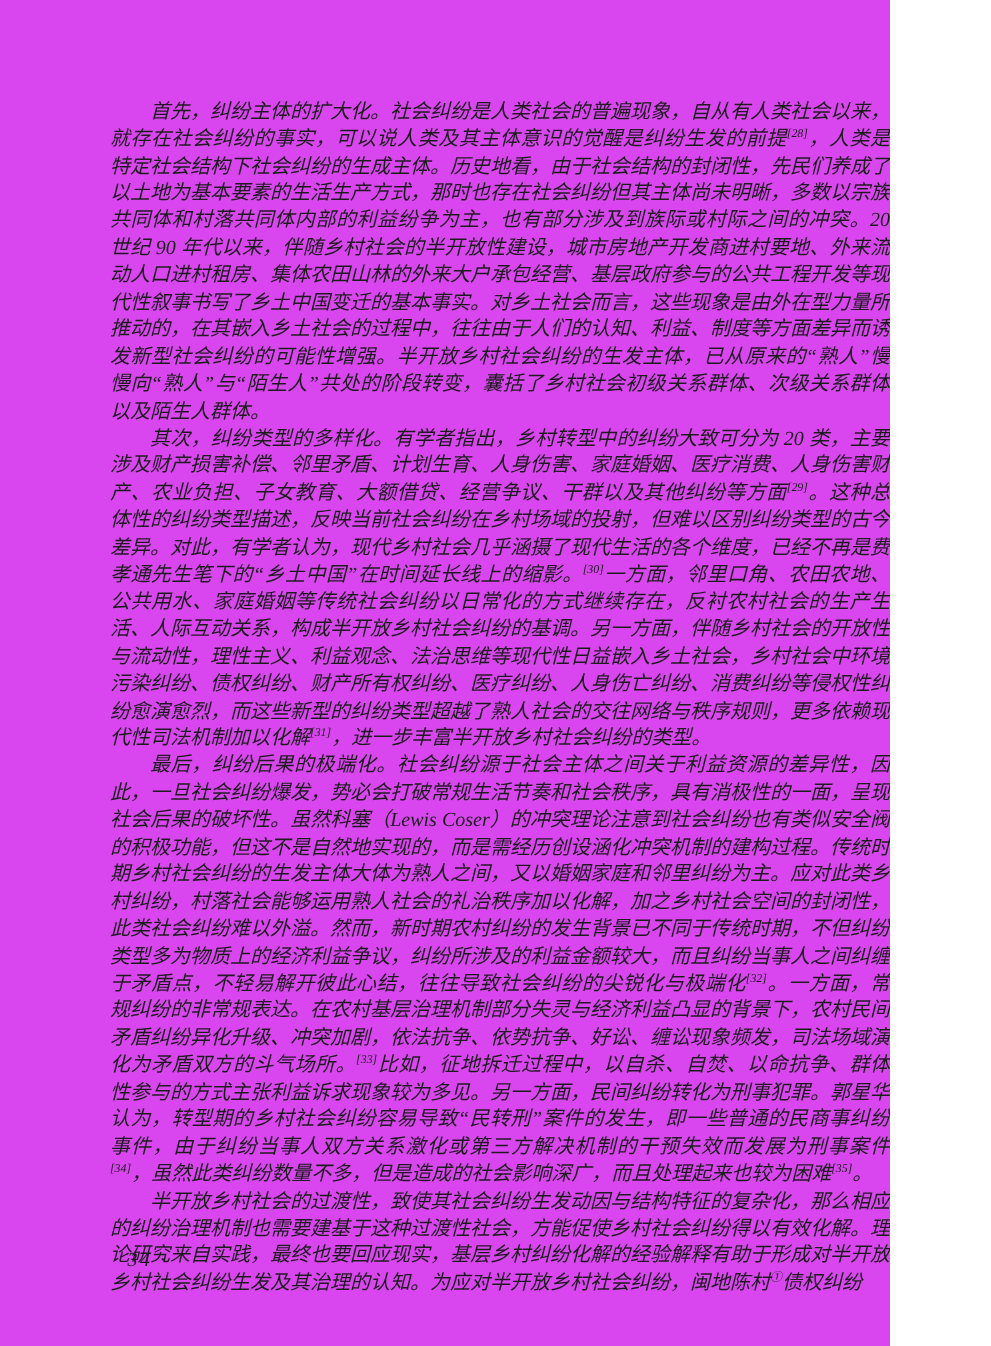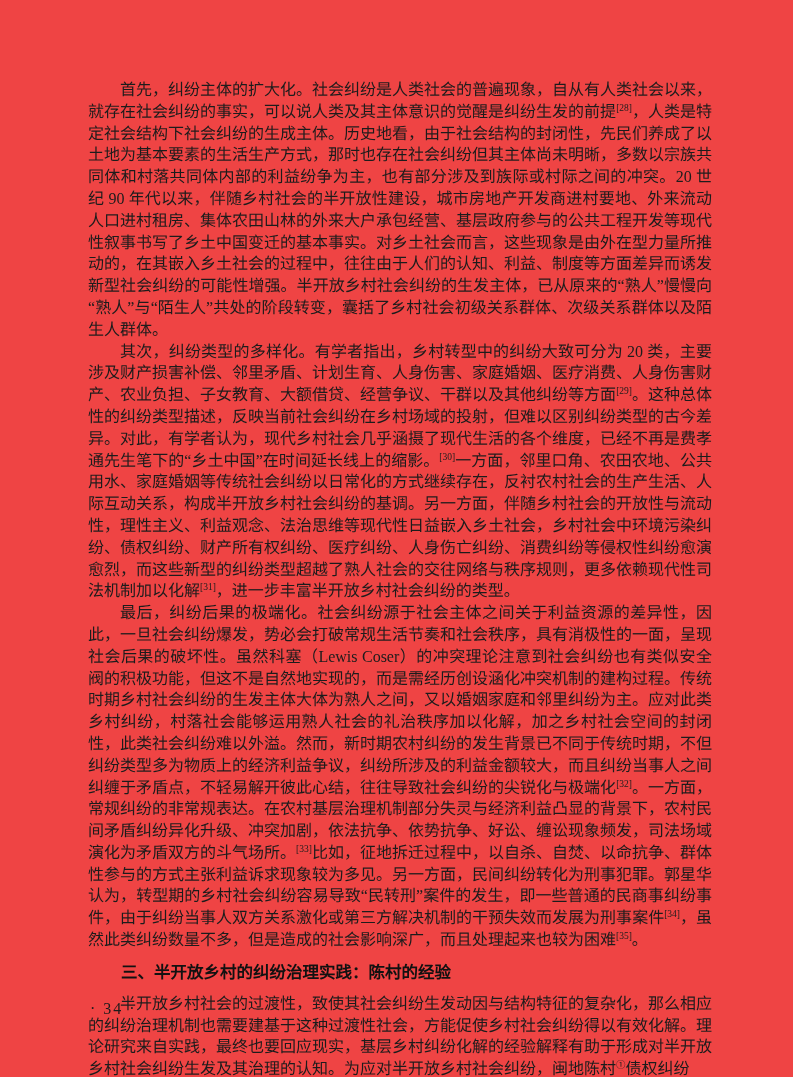--- a/index.html
+++ b/index.html
@@ -2,26 +2,27 @@
 <html lang="zh-CN"><head>
 <meta charset="utf-8">
 <style>
   html, body {
     margin: 0;
     padding: 0;
     background: #ffffff;
   }
   .page {
     position: relative;
-    width: 793px;
+    width: 712px;
     height: 1077px;
-    background: #ef4444;
+    background: #d946ef;
     overflow: hidden;
     font-family: "Liberation Serif", "DejaVu Serif", serif;
     color: #1c1c1c;
+    font-style: italic;
   }
   .article-body {
     position: absolute;
     left: 88px;
     top: 79px;
     width: 624px;
   }
   .article-body p {
     margin: 0;
     font-size: 16px;
@@ -57,17 +58,16 @@
   }
 </style>
 </head>
 <body>
 
 <div class="page">
   <div class="article-body">
       <p><span>首先，纠纷主体的扩大化。社会纠纷是人类社会的普遍现象，自从有人类社会以来，就存在社会纠纷的事实，可以说人类及其主体意识的觉醒是纠纷生发的前提</span><sup>[28]</sup><span>，人类是特定社会结构下社会纠纷的生成主体。历史地看，由于社会结构的封闭性，先民们养成了以土地为基本要素的生活生产方式，那时也存在社会纠纷但其主体尚未明晰，多数以宗族共同体和村落共同体内部的利益纷争为主，也有部分涉及到族际或村际之间的冲突。20 世纪 90 年代以来，伴随乡村社会的半开放性建设，城市房地产开发商进村要地、外来流动人口进村租房、集体农田山林的外来大户承包经营、基层政府参与的公共工程开发等现代性叙事书写了乡土中国变迁的基本事实。对乡土社会而言，这些现象是由外在型力量所推动的，在其嵌入乡土社会的过程中，往往由于人们的认知、利益、制度等方面差异而诱发新型社会纠纷的可能性增强。半开放乡村社会纠纷的生发主体，已从原来的“熟人”慢慢向“熟人”与“陌生人”共处的阶段转变，囊括了乡村社会初级关系群体、次级关系群体以及陌生人群体。</span></p>
       <p><span>其次，纠纷类型的多样化。有学者指出，乡村转型中的纠纷大致可分为 20 类，主要涉及财产损害补偿、邻里矛盾、计划生育、人身伤害、家庭婚姻、医疗消费、人身伤害财产、农业负担、子女教育、大额借贷、经营争议、干群以及其他纠纷等方面</span><sup>[29]</sup><span>。这种总体性的纠纷类型描述，反映当前社会纠纷在乡村场域的投射，但难以区别纠纷类型的古今差异。对此，有学者认为，现代乡村社会几乎涵摄了现代生活的各个维度，已经不再是费孝通先生笔下的“乡土中国”在时间延长线上的缩影。</span><sup>[30]</sup><span>一方面，邻里口角、农田农地、公共用水、家庭婚姻等传统社会纠纷以日常化的方式继续存在，反衬农村社会的生产生活、人际互动关系，构成半开放乡村社会纠纷的基调。另一方面，伴随乡村社会的开放性与流动性，理性主义、利益观念、法治思维等现代性日益嵌入乡土社会，乡村社会中环境污染纠纷、债权纠纷、财产所有权纠纷、医疗纠纷、人身伤亡纠纷、消费纠纷等侵权性纠纷愈演愈烈，而这些新型的纠纷类型超越了熟人社会的交往网络与秩序规则，更多依赖现代性司法机制加以化解</span><sup>[31]</sup><span>，进一步丰富半开放乡村社会纠纷的类型。</span></p>
       <p><span>最后，纠纷后果的极端化。社会纠纷源于社会主体之间关于利益资源的差异性，因此，一旦社会纠纷爆发，势必会打破常规生活节奏和社会秩序，具有消极性的一面，呈现社会后果的破坏性。虽然科塞（Lewis Coser）的冲突理论注意到社会纠纷也有类似安全阀的积极功能，但这不是自然地实现的，而是需经历创设涵化冲突机制的建构过程。传统时期乡村社会纠纷的生发主体大体为熟人之间，又以婚姻家庭和邻里纠纷为主。应对此类乡村纠纷，村落社会能够运用熟人社会的礼治秩序加以化解，加之乡村社会空间的封闭性，此类社会纠纷难以外溢。然而，新时期农村纠纷的发生背景已不同于传统时期，不但纠纷类型多为物质上的经济利益争议，纠纷所涉及的利益金额较大，而且纠纷当事人之间纠缠于矛盾点，不轻易解开彼此心结，往往导致社会纠纷的尖锐化与极端化</span><sup>[32]</sup><span>。一方面，常规纠纷的非常规表达。在农村基层治理机制部分失灵与经济利益凸显的背景下，农村民间矛盾纠纷异化升级、冲突加剧，依法抗争、依势抗争、好讼、缠讼现象频发，司法场域演化为矛盾双方的斗气场所。</span><sup>[33]</sup><span>比如，征地拆迁过程中，以自杀、自焚、以命抗争、群体性参与的方式主张利益诉求现象较为多见。另一方面，民间纠纷转化为刑事犯罪。郭星华认为，转型期的乡村社会纠纷容易导致“民转刑”案件的发生，即一些普通的民商事纠纷事件，由于纠纷当事人双方关系激化或第三方解决机制的干预失效而发展为刑事案件</span><sup>[34]</sup><span>，虽然此类纠纷数量不多，但是造成的社会影响深广，而且处理起来也较为困难</span><sup>[35]</sup><span>。</span></p>
-      <h2><span>三、半开放乡村的纠纷治理实践：陈村的经验</span></h2>
       <p><span>半开放乡村社会的过渡性，致使其社会纠纷生发动因与结构特征的复杂化，那么相应的纠纷治理机制也需要建基于这种过渡性社会，方能促使乡村社会纠纷得以有效化解。理论研究来自实践，最终也要回应现实，基层乡村纠纷化解的经验解释有助于形成对半开放乡村社会纠纷生发及其治理的认知。为应对半开放乡村社会纠纷，闽地陈村</span><sup>①</sup><span>债权纠纷</span></p>
     </div>
   <div class="page-number">· 34 ·</div>
 </div>
 
 </body></html>

